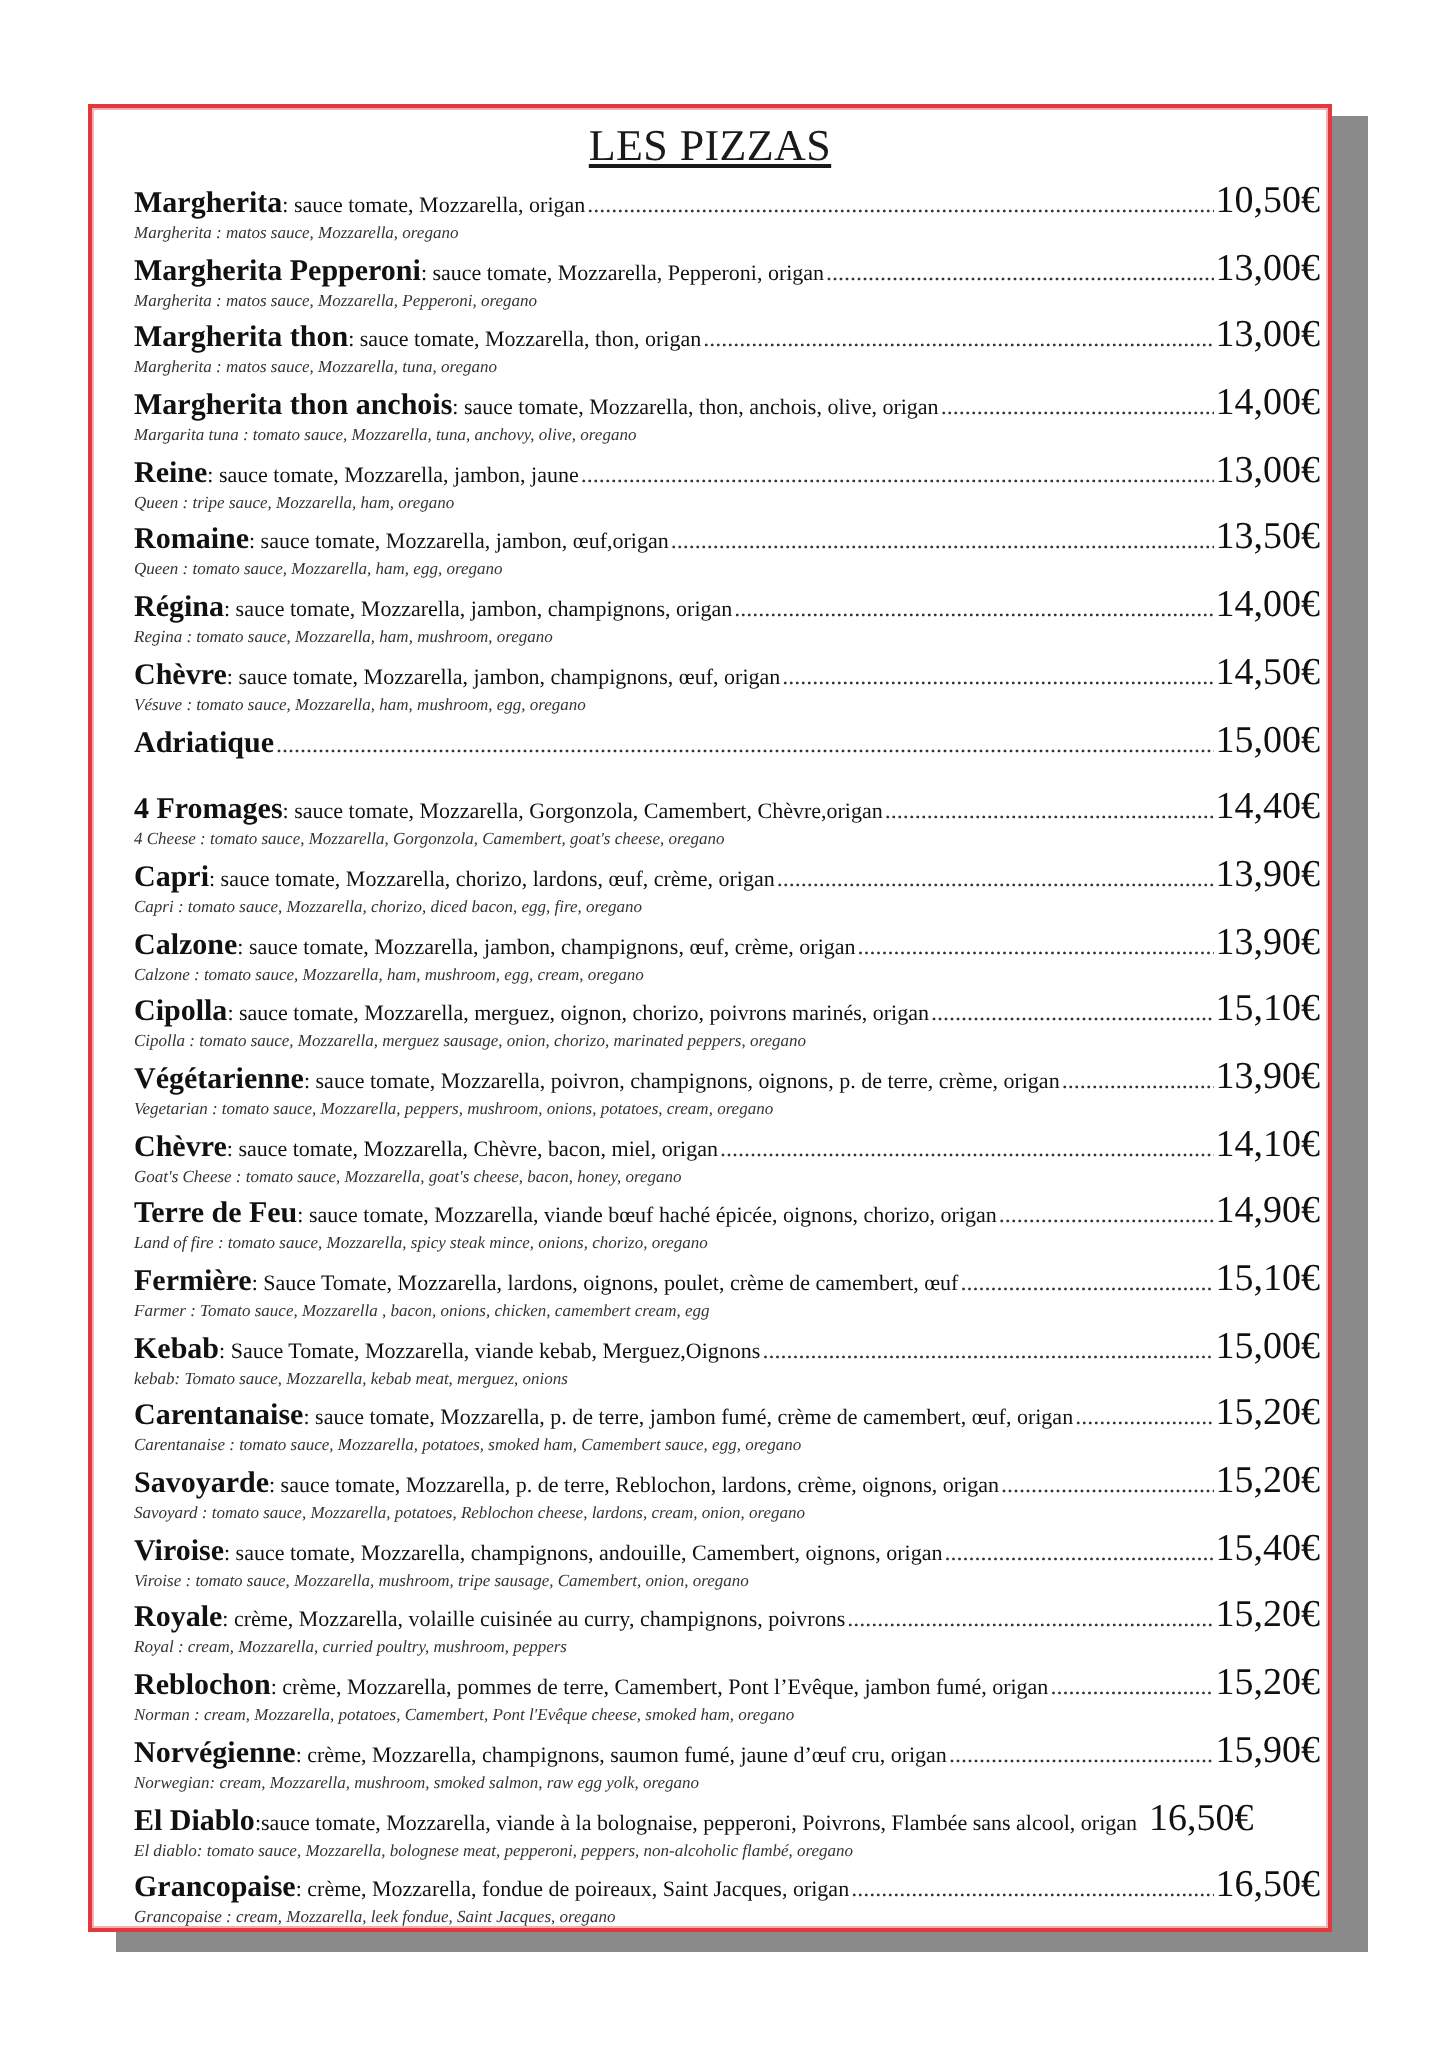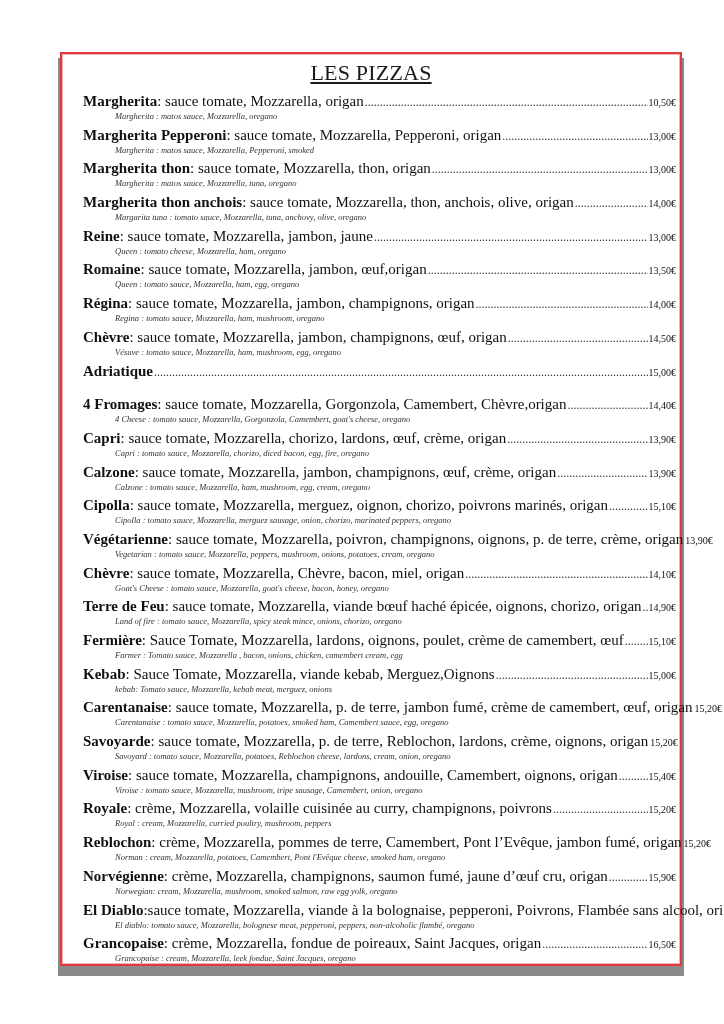--- a/index.html
+++ b/index.html
@@ -18,21 +18,21 @@
     .shadow {
       position: absolute;
       left: 58px;
       top: 58px;
       width: 626px;
       height: 918px;
       background: #8a8a8a;
     }
     .frame {
       position: absolute;
-      left: 60px;
+      left: 44px;
       top: 52px;
       width: 618px;
       height: 910px;
       background: #ffffff;
       border: 2px solid #e03a3e;
       box-shadow: inset 0 0 0 1px #f7b0b2;
     }
     .title {
       position: absolute;
       top: 6px;
@@ -60,46 +60,45 @@
       align-items: baseline;
       white-space: nowrap;
       font-size: 13px;
       line-height: 18px;
     }
     .name {
       font-weight: bold;
       font-size: 15px;
     }
     .desc {
-      font-size: 15px;
+      font-size: 11px;
     }
     .dots {
       flex: 1 1 auto;
       overflow: hidden;
       font-size: 12px;
       margin: 0 1px;
       color: #333;
     }
     .dots::after {
       content: "......................................................................................................................................................................................................................................................";
     }
     .dots.none::after { content: ""; }
     .dots.none { flex: 0 0 4px; }
     .price {
-      font-size: 10px;
+      font-size: 19px;
       flex: 0 0 auto;
     }
     .line2 {
       font-style: italic;
       font-size: 8.5px;
       line-height: 10px;
       color: #333;
       white-space: nowrap;
       margin-top: -1px;
-      margin-left: 32px;
     }
   </style>
 </head>
 <body>
 
 <div class="shadow"></div>
 <div class="frame">
   <div class="title">LES PIZZAS</div>
   <div class="list" id="menu-list">
       <div class="item">
@@ -111,21 +110,21 @@
     </div>
     <div class="line2">Margherita : matos sauce, Mozzarella, oregano</div>
   </div>
       <div class="item">
     <div class="line1">
       <span class="name">Margherita Pepperoni</span>
       <span class="desc">: sauce tomate, Mozzarella, Pepperoni, origan</span>
       <span class="dots"></span>
       <span class="price">13,00€</span>
     </div>
-    <div class="line2">Margherita : matos sauce, Mozzarella, Pepperoni, smoked</div>
+    <div class="line2">Margherita : matos sauce, Mozzarella, Pepperoni, oregano</div>
   </div>
       <div class="item">
     <div class="line1">
       <span class="name">Margherita thon</span>
       <span class="desc">: sauce tomate, Mozzarella, thon, origan</span>
       <span class="dots"></span>
       <span class="price">13,00€</span>
     </div>
     <div class="line2">Margherita : matos sauce, Mozzarella, tuna, oregano</div>
   </div>
@@ -138,21 +137,21 @@
     </div>
     <div class="line2">Margarita tuna : tomato sauce, Mozzarella, tuna, anchovy, olive, oregano</div>
   </div>
       <div class="item">
     <div class="line1">
       <span class="name">Reine</span>
       <span class="desc"> : sauce tomate, Mozzarella, jambon, jaune</span>
       <span class="dots"></span>
       <span class="price">13,00€</span>
     </div>
-    <div class="line2">Queen : tomato cheese, Mozzarella, ham, oregano</div>
+    <div class="line2">Queen : tripe sauce, Mozzarella, ham, oregano</div>
   </div>
       <div class="item">
     <div class="line1">
       <span class="name">Romaine</span>
       <span class="desc"> : sauce tomate, Mozzarella, jambon, œuf,origan</span>
       <span class="dots"></span>
       <span class="price">13,50€</span>
     </div>
     <div class="line2">Queen : tomato sauce, Mozzarella, ham, egg, oregano</div>
   </div>

